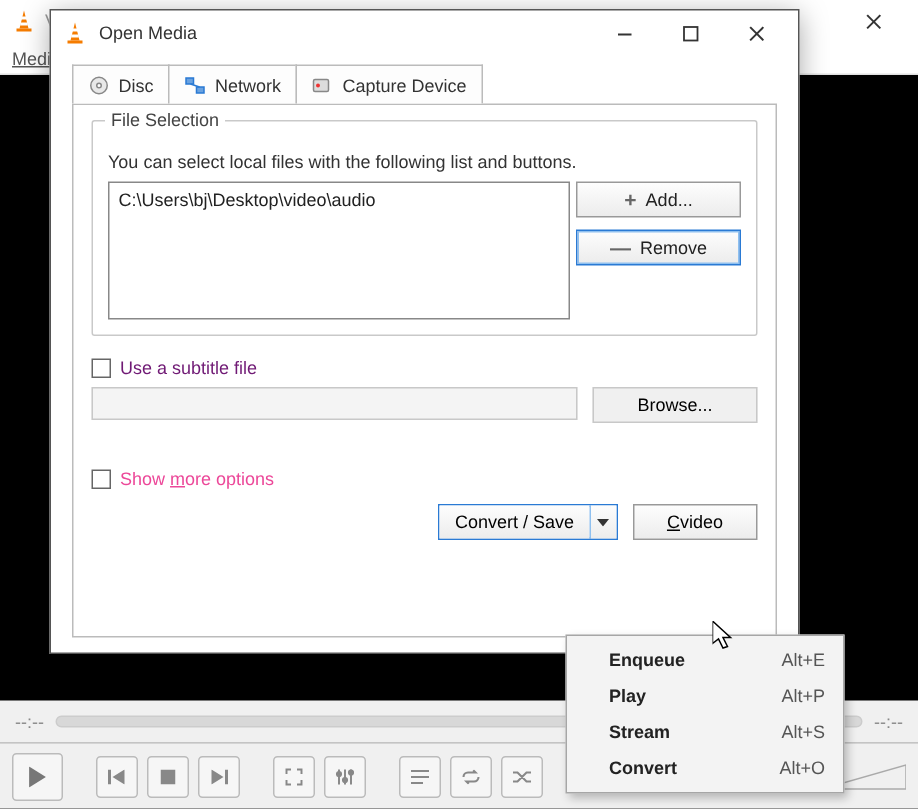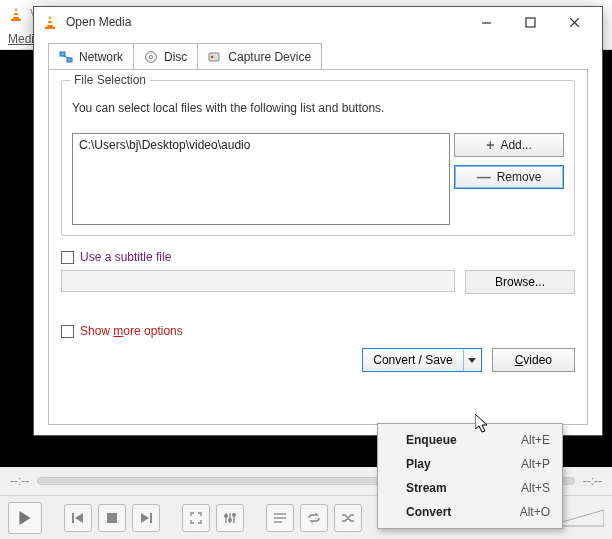--- a/index.html
+++ b/index.html
@@ -18,55 +18,55 @@
 
 .controlbar { position: absolute; left: 0; bottom: 0; width: 100%; height: 44px; background: #f0f0f0; display: flex; align-items: center; padding: 0 8px; gap: 6px; border-top: 1px solid #d4d4d4; }
 .ctrl-btn { width: 28px; height: 28px; background: #f6f6f6; border: 1px solid #bbb; border-radius: 3px; display: flex; align-items: center; justify-content: center; color: #666; }
 .ctrl-btn.big { width: 34px; height: 32px; }
 .ctrl-gap { width: 10px; }
 .vol-wrap { margin-left: auto; display: flex; align-items: center; gap: 6px; color: #888; }
 .vol-tri { width: 56px; height: 20px; position: relative; }
 .vol-tri svg { width: 100%; height: 100%; }
 .vol-pct { position: absolute; right: 12px; bottom: 46px; color: #888; }
 
-.dialog { position: absolute; left: 33px; top: 6px; width: 570px; height: 430px; background: #fff; border: 1px solid #555; box-shadow: 0 4px 18px rgba(0,0,0,0.35); display: flex; flex-direction: column; }
+.dialog { position: absolute; left: 33px; top: 6px; width: 500px; height: 430px; background: #fff; border: 1px solid #555; box-shadow: 0 4px 18px rgba(0,0,0,0.35); display: flex; flex-direction: column; }
 .dlg-titlebar { height: 30px; display: flex; align-items: center; padding: 0 6px 0 8px; }
 .cone-icon svg { width: 16px; height: 16px; display: block; }
 .dlg-title { margin-left: 8px; color: #333; }
 .dlg-winbtns { margin-left: auto; display: flex; }
 .dlg-winbtn { width: 44px; height: 28px; display: flex; align-items: center; justify-content: center; color: #333; }
 
 .dlg-body { flex: 1; padding: 6px 14px 10px 14px; display: flex; flex-direction: column; }
 
 .tabs { display: flex; align-items: flex-end; position: relative; z-index: 2; }
 .tab { height: 26px; padding: 0 10px; display: flex; align-items: center; gap: 6px; border: 1px solid #bbb; border-bottom: none; background: #fdfdfd; color: #333; margin-right: -1px; }
 .tab.active { background: #fff; position: relative; top: 1px; }
 .tab-ico { width: 14px; height: 14px; display: flex; align-items: center; justify-content: center; }
 .tab-ico svg { width: 14px; height: 14px; }
 
 .pane { border: 1px solid #bbb; background: #fff; flex: 1; padding: 10px 12px 8px 12px; position: relative; margin-top: 0; }
 
 .group { border: 1px solid #c9c9c9; border-radius: 2px; padding: 20px 10px 10px 10px; position: relative; }
 .group-title { position: absolute; top: -8px; left: 8px; background: #fff; padding: 0 4px; color: #444; }
-.help-text { color: #333; margin-bottom: 18px; }
+.help-text { color: #333; margin-bottom: 6px; }
 
 .file-row { display: flex; gap: 4px; align-items: flex-start; }
 .file-list { flex: 1; height: 92px; border: 1px solid #888; background: #fff; padding: 4px 6px; font-size: 12px; color: #222; overflow: hidden; }
 .side-btns { display: flex; flex-direction: column; gap: 8px; width: 110px; }
 .btn { height: 24px; border: 1px solid #999; background: linear-gradient(#fdfdfd,#ececec); display: flex; align-items: center; justify-content: center; gap: 6px; color: #222; padding: 0 8px; }
 .btn.hl { border: 1px solid #2a7ad4; box-shadow: inset 0 0 0 1px #8fc0ef; }
 .btn .plus, .btn .minus { font-weight: bold; color: #666; font-size: 14px; }
 .btn.disabled { color: #000000; background: #f0f0f0; border-color: #c8c8c8; }
 
 .chk-row { display: flex; align-items: center; gap: 6px; margin-top: 14px; margin-bottom: 6px; color: #701a75; }
 .chk-box { width: 13px; height: 13px; border: 1px solid #666; background: #fff; }
 .sub-row { display: flex; gap: 10px; }
 .sub-input { flex: 1; height: 22px; border: 1px solid #c8c8c8; background: #f4f4f4; }
 
-.more-row { display: flex; align-items: center; gap: 6px; color: #b91c1c; margin-top: 30px; }
+.more-row { display: flex; align-items: center; gap: 6px; color: #ec4899; margin-top: 30px; }
 .u { text-decoration: underline; }
 
 .dlg-footer { display: flex; justify-content: flex-end; gap: 10px; margin-top: 10px; }
 .split-btn { display: flex; height: 24px; border: 1px solid #2a7ad4; box-shadow: inset 0 0 0 1px #8fc0ef; }
 .split-main { padding: 0 10px; display: flex; align-items: center; background: linear-gradient(#fdfdfd,#ececec); justify-content: center; }
 .split-arrow { width: 18px; display: flex; align-items: center; justify-content: center; background: linear-gradient(#fdfdfd,#ececec); border-left: 1px solid #8fc0ef; }
 .cancel-btn { height: 24px; padding: 0 22px; border: 1px solid #999; background: linear-gradient(#fdfdfd,#ececec); display: flex; align-items: center; }
 
 .dropdown { position: absolute; left: 377px; top: 423px; width: 186px; background: #f3f3f3; border: 1px solid #a6a6a6; box-shadow: 2px 3px 6px rgba(0,0,0,0.25); padding: 4px 0; z-index: 50; }
 .dd-item { display: flex; padding: 5px 12px 5px 28px; color: #222; }
@@ -209,38 +209,38 @@
           <svg width="11" height="11" viewBox="0 0 10 10">
             <line x1="1" y1="1" x2="9" y2="9" stroke="#333" stroke-width="1.2"></line>
             <line x1="9" y1="1" x2="1" y2="9" stroke="#333" stroke-width="1.2"></line>
           </svg>
         </div>
     </div>
   </div>
 
   <div class="dlg-body">
     <div class="tabs">
+      <div class="tab">
+        <span class="tab-ico">
+            <svg viewBox="0 0 14 14">
+              <circle cx="7" cy="7" r="5.5" fill="#e8e8e8" stroke="#888"></circle>
+              <circle cx="7" cy="7" r="1.5" fill="#fff" stroke="#888"></circle>
+            </svg>
+          </span>
+        <span>Disc</span>
+      </div>
       <div class="tab">
         <span class="tab-ico">
             <svg viewBox="0 0 14 14">
               <rect x="1" y="2" width="5" height="4" fill="#6aa2e0" stroke="#2a7ad4"></rect>
               <rect x="8" y="8" width="5" height="4" fill="#6aa2e0" stroke="#2a7ad4"></rect>
               <line x1="4" y1="6" x2="10" y2="8" stroke="#2a7ad4"></line>
             </svg>
           </span>
         <span>Network</span>
-      </div>
-      <div class="tab">
-        <span class="tab-ico">
-            <svg viewBox="0 0 14 14">
-              <circle cx="7" cy="7" r="5.5" fill="#e8e8e8" stroke="#888"></circle>
-              <circle cx="7" cy="7" r="1.5" fill="#fff" stroke="#888"></circle>
-            </svg>
-          </span>
-        <span>Disc</span>
       </div>
       <div class="tab">
         <span class="tab-ico">
             <svg viewBox="0 0 14 14">
               <rect x="1" y="3" width="10" height="8" rx="1" fill="#ddd" stroke="#888"></rect>
               <circle cx="4" cy="7" r="1.3" fill="#e33"></circle>
             </svg>
           </span>
         <span>Capture Device</span>
       </div>

